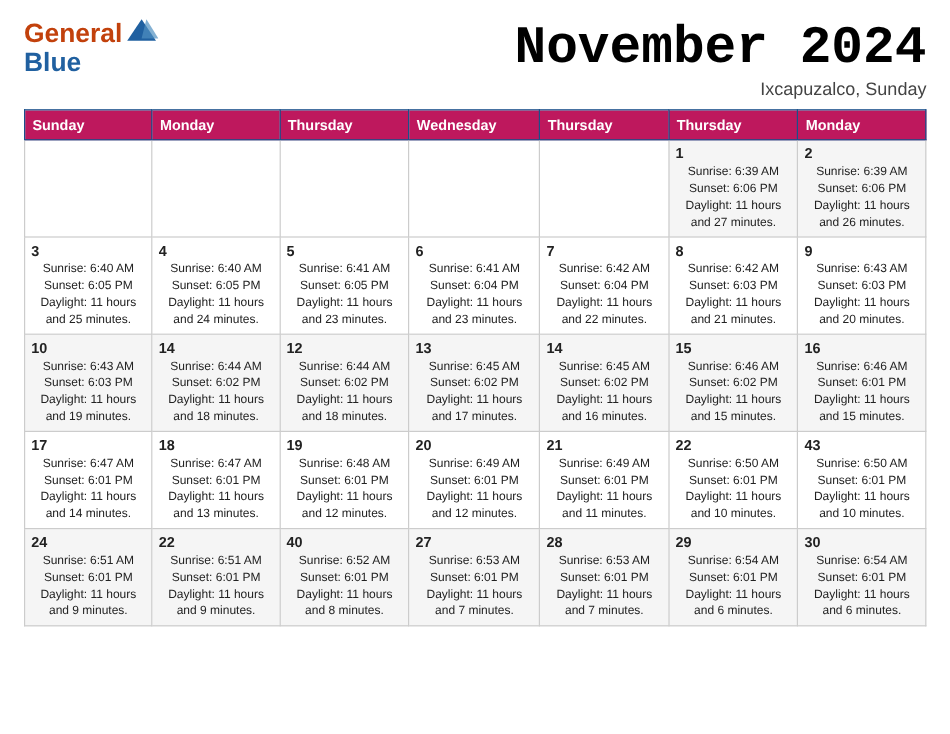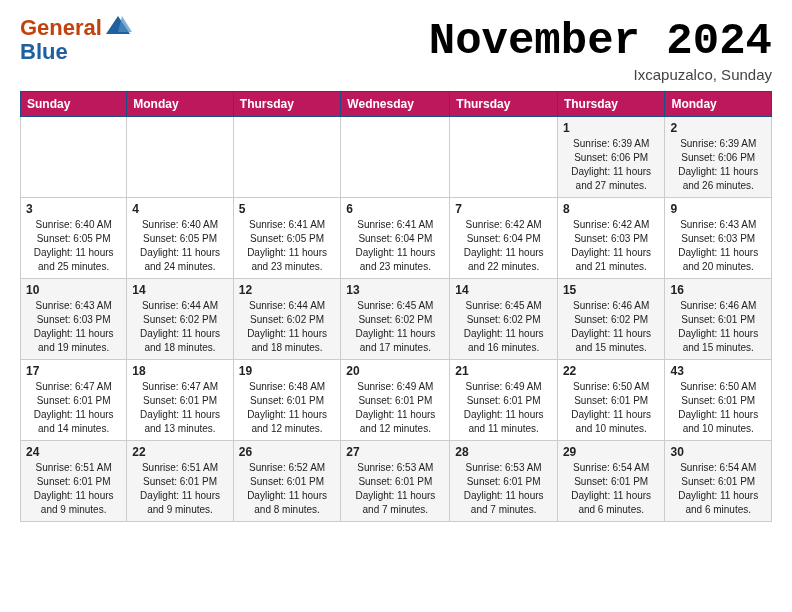--- a/index.html
+++ b/index.html
@@ -237,21 +237,21 @@
         <tr>
           <td>
             <span class="day-num">24</span>
             <div class="day-info">Sunrise: 6:51 AM<br>Sunset: 6:01 PM<br>Daylight: 11 hours<br>and 9 minutes.</div>
           </td>
           <td>
             <span class="day-num">22</span>
             <div class="day-info">Sunrise: 6:51 AM<br>Sunset: 6:01 PM<br>Daylight: 11 hours<br>and 9 minutes.</div>
           </td>
           <td>
-            <span class="day-num">26</span>
+            <span class="day-num">40</span>
             <div class="day-info">Sunrise: 6:52 AM<br>Sunset: 6:01 PM<br>Daylight: 11 hours<br>and 8 minutes.</div>
           </td>
           <td>
             <span class="day-num">27</span>
             <div class="day-info">Sunrise: 6:53 AM<br>Sunset: 6:01 PM<br>Daylight: 11 hours<br>and 7 minutes.</div>
           </td>
           <td>
             <span class="day-num">28</span>
             <div class="day-info">Sunrise: 6:53 AM<br>Sunset: 6:01 PM<br>Daylight: 11 hours<br>and 7 minutes.</div>
           </td>

